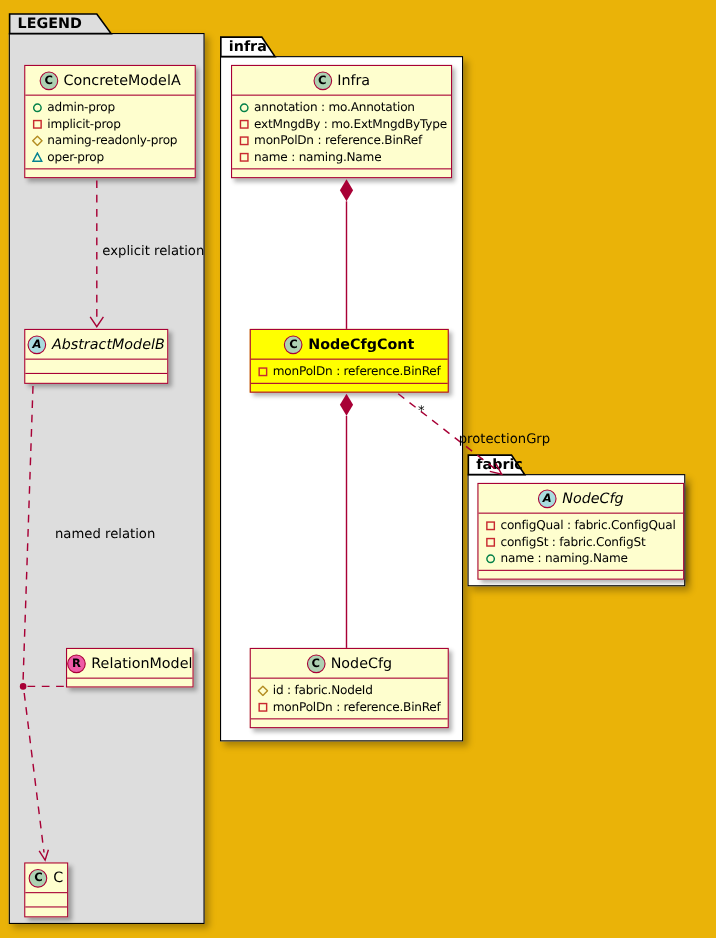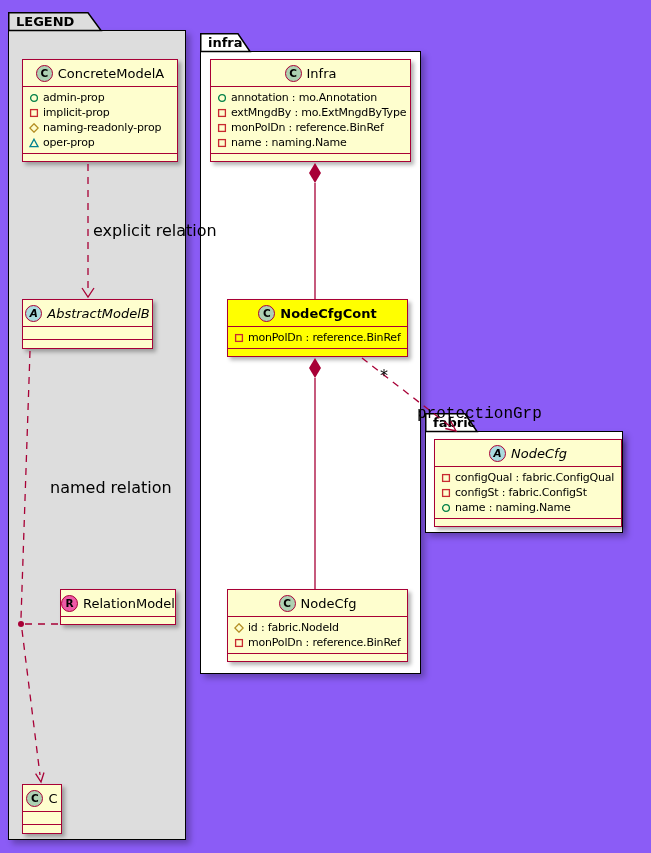--- a/index.html
+++ b/index.html
@@ -1,18 +1,18 @@
 <!DOCTYPE html>
 <html><head>
 <meta charset="utf-8">
 <style>
   * { margin:0; padding:0; box-sizing:border-box; }
   html,body { background:#fff; }
   #canvas {
-    position:relative; width:651px; height:853px; background:#8b5cf6;
+    position:relative; width:651px; height:853px; background:#eab308;
     font-family:"DejaVu Sans", sans-serif; color:#000; overflow:hidden;
   }
 
   
   .pkg-body {
     position:absolute; border:1.5px solid #000; z-index:1;
     box-shadow:4px 4px 6px rgba(0,0,0,0.28);
   }
   .tab-svg { position:absolute; z-index:2; overflow:visible; }
   .pkg-name {
@@ -57,21 +57,21 @@
   .vis.priv * { stroke:#C82930; }
   .vis.prot * { stroke:#B38D22; }
   .vis.pack * { stroke:#048191; }
 
   
   #edges { position:absolute; left:0; top:0; z-index:5; pointer-events:none; }
   #edges .dash { stroke:#A80036; stroke-width:1.3; stroke-dasharray:7 6; fill:none; }
   #edges .solid { stroke:#A80036; stroke-width:1.3; fill:none; }
   #edges .arrowhead { stroke:#A80036; stroke-width:1.3; fill:none; }
   #edges .diamond { fill:#A80036; }
-  .edge-label { position:absolute; z-index:6; font-size:16px; white-space:nowrap; }
+  .edge-label { position:absolute; z-index:6; font-size:12px; white-space:nowrap; }
 </style>
 </head>
 <body>
 
 <div id="canvas">
 
   <div class="pkg-body" style="left:8px; top:30px; width:178px; height:810px; background:#DDDDDD;"></div>
   <svg class="tab-svg" style="left:8px; top:12px;" width="100" height="20">
     <path d="M0.75,0.75 L80,0.75 L93,18.5 L0.75,18.5 Z" fill="#DDDDDD" stroke="#000" stroke-width="1.5"></path>
   </svg>
@@ -271,15 +271,15 @@
     </g>
     <g>
       <line class="dash" x1="362" y1="358" x2="451" y2="427"></line>
       <polyline class="arrowhead" points="445.3,428.5 456,431 450.7,421.3"></polyline>
     </g>
   </svg>
 
   <div class="edge-label" style="left:93px; top:221px;">explicit relation</div>
   <div class="edge-label" style="left:50px; top:478px;">named relation</div>
   <div class="edge-label" style="left:380px; top:366px;">*</div>
-  <div class="edge-label" style="left:417px; top:405px;font-family:Liberation Mono, monospace;">protectionGrp</div>
+  <div class="edge-label" style="left:417px; top:392px;">protectionGrp</div>
 
 </div>
 
 </body></html>

